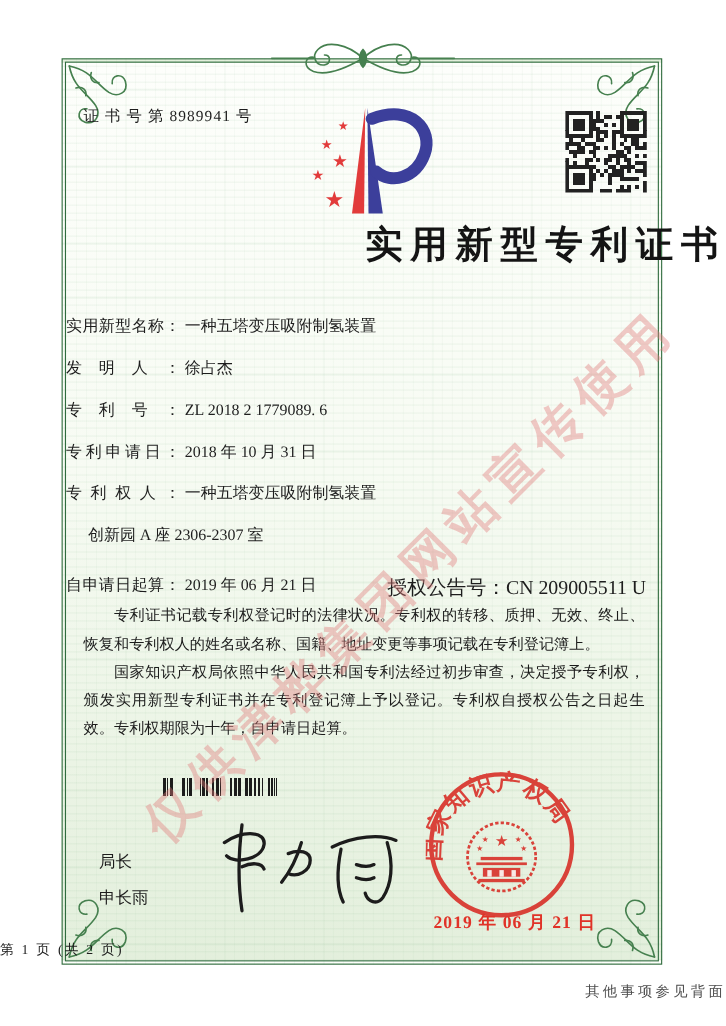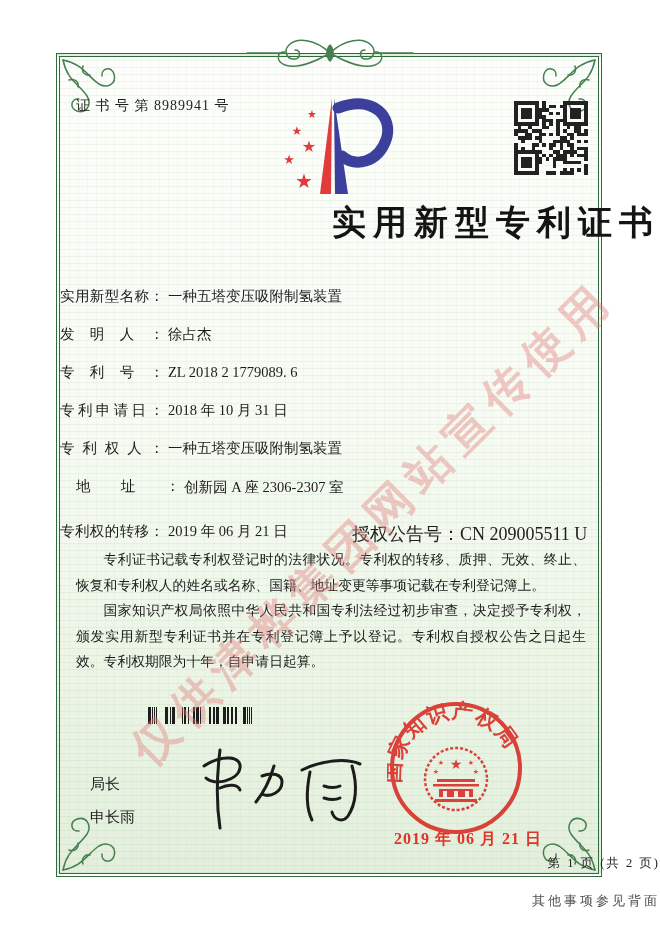--- a/index.html
+++ b/index.html
@@ -27,21 +27,21 @@
   .grantno{position:absolute;left:352px;font-size:18px;white-space:nowrap;}
   .paras{position:absolute;left:76px;top:547px;width:510px;font-size:13.8px;
          line-height:1.85;color:#1b1b1b;text-align:justify;}
   .paras p{margin:0;text-indent:2em;}
   .barcode{position:absolute;left:148px;top:707px;}
   .officer{position:absolute;left:90px;top:768px;font-size:15px;line-height:33px;}
   .signature{position:absolute;left:190px;top:736px;}
   .seal{position:absolute;left:387px;top:699px;}
   .sealdate{position:absolute;left:394px;top:829px;font-size:16px;letter-spacing:1px;
             color:#e03328;font-weight:600;}
-  .pagefoot{position:absolute;left:0;right:0;top:855px;text-align:right;font-size:12.5px;letter-spacing:2px;}
+  .pagefoot{position:absolute;left:0;right:0;top:855px;text-align:left;font-size:12.5px;letter-spacing:2px;}
   .backnote{position:absolute;left:0;right:0;top:892px;text-align:right;font-size:13px;
             letter-spacing:3px;color:#4d4d4d;}
   .watermark{position:absolute;left:118px;top:735px;transform-origin:0 0;transform:rotate(-45deg);
              font-size:46px;font-weight:700;letter-spacing:9px;white-space:nowrap;
              color:rgba(224,122,122,0.40);z-index:6;pointer-events:none;}
   .content{position:relative;z-index:2;}
 </style>
 </head>
 <body>
 
@@ -368,28 +368,27 @@
       <span class="flabel">专利号：</span><span class="fvalue">ZL 2018 2 1779089. 6</span>
     </div>
     <div class="row" style="top:401px;">
       <span class="flabel">专利申请日：</span><span class="fvalue">2018 年 10 月 31 日</span>
     </div>
     <div class="row" style="top:439px;">
       <span class="flabel">专利权人：</span><span class="fvalue">一种五塔变压吸附制氢装置</span>
     </div>
 
     <div class="addr">
-      <span class="flabel">地址：</span>
       <div class="lines">
         <div>创新园 A 座 2306-2307 室</div>
       </div>
     </div>
 
     <div class="row" style="top:522px;">
-      <span class="flabel">专利权的转移：</span><span class="fvalue">2019 年 06 月 21 日</span>
+      <span class="flabel">自申请日起算：</span><span class="fvalue">2019 年 06 月 21 日</span>
     </div>
     <div class="grantno" style="top:522px;">
       <span>授权公告号：</span><span>CN 209005511 U</span>
     </div>
 
     <div class="paras">
       <p>专利证书记载专利权登记时的法律状况。专利权的转移、质押、无效、终止、恢复和专利权人的姓名或名称、国籍、地址变更等事项记载在专利登记簿上。</p>
       <p>国家知识产权局依照中华人民共和国专利法经过初步审查，决定授予专利权，颁发实用新型专利证书并在专利登记簿上予以登记。专利权自授权公告之日起生效。专利权期限为十年，自申请日起算。</p>
     </div>
 

